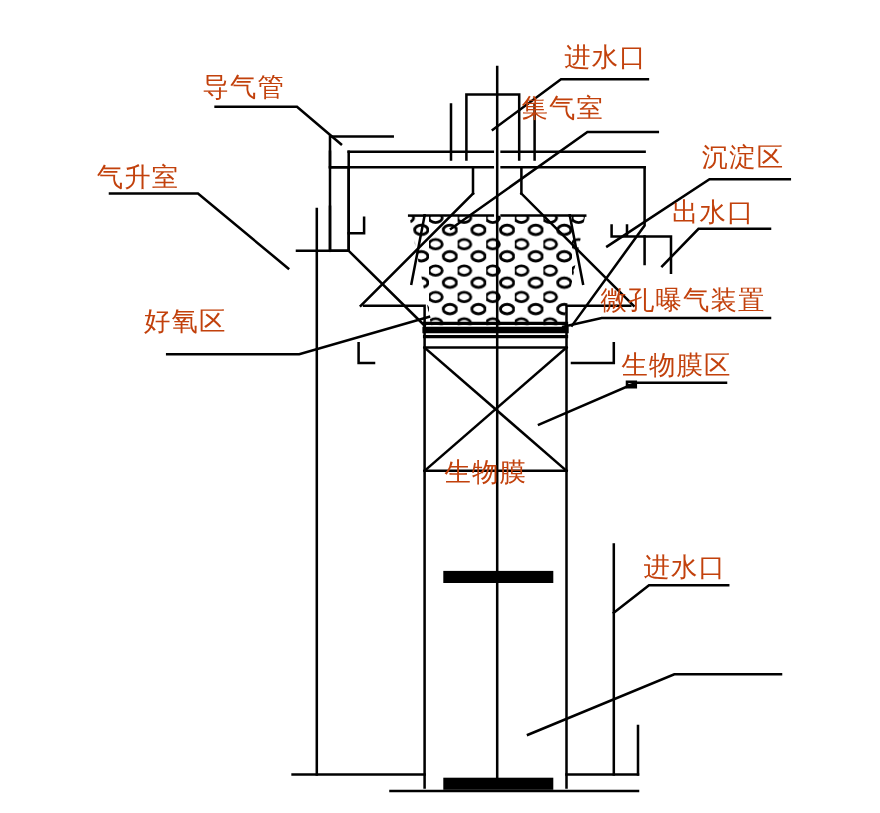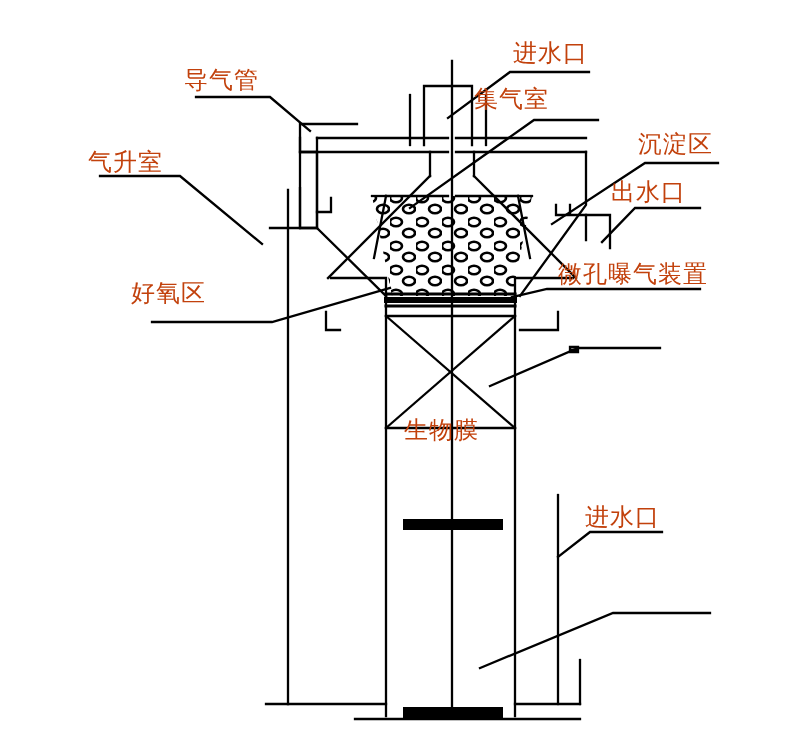--- a/index.html
+++ b/index.html
@@ -145,25 +145,26 @@
 <div class="lbl" style="left:184px;top:68px;">导气管</div>
 
 <div class="lbl" style="left:513px;top:41px;">进水口</div>
 
 <div class="lbl" style="left:474px;top:89px;font-family:Liberation Mono, monospace;">集气室</div>
 
 <div class="lbl" style="left:88px;top:150px;">气升室</div>
 
 <div class="lbl" style="left:638px;top:134px;font-family:Liberation Mono, monospace;">沉淀区</div>
 
-<div class="lbl" style="left:611px;top:182px;font-family:Liberation Mono, monospace;">出水口</div>
+<div class="lbl" style="left:611px;top:182px;">出水口</div>
 
 <div class="lbl" style="left:131px;top:281px;">好氧区</div>
 
-<div class="lbl" style="left:558px;top:262px;text-align:right;">微孔曝气装置</div>
+<div class="lbl" style="left:546px;top:262px;text-align:right;">微孔曝气装置</div>
 
+<div class="lbl" style="left:565px;top:321px;">生物膜区</div>
 
 <div class="lbl" style="left:404px;top:418px;">生物膜</div>
 
 <div class="lbl" style="left:585px;top:505px;">进水口</div>
 
 
 </div>
 
 </body></html>

